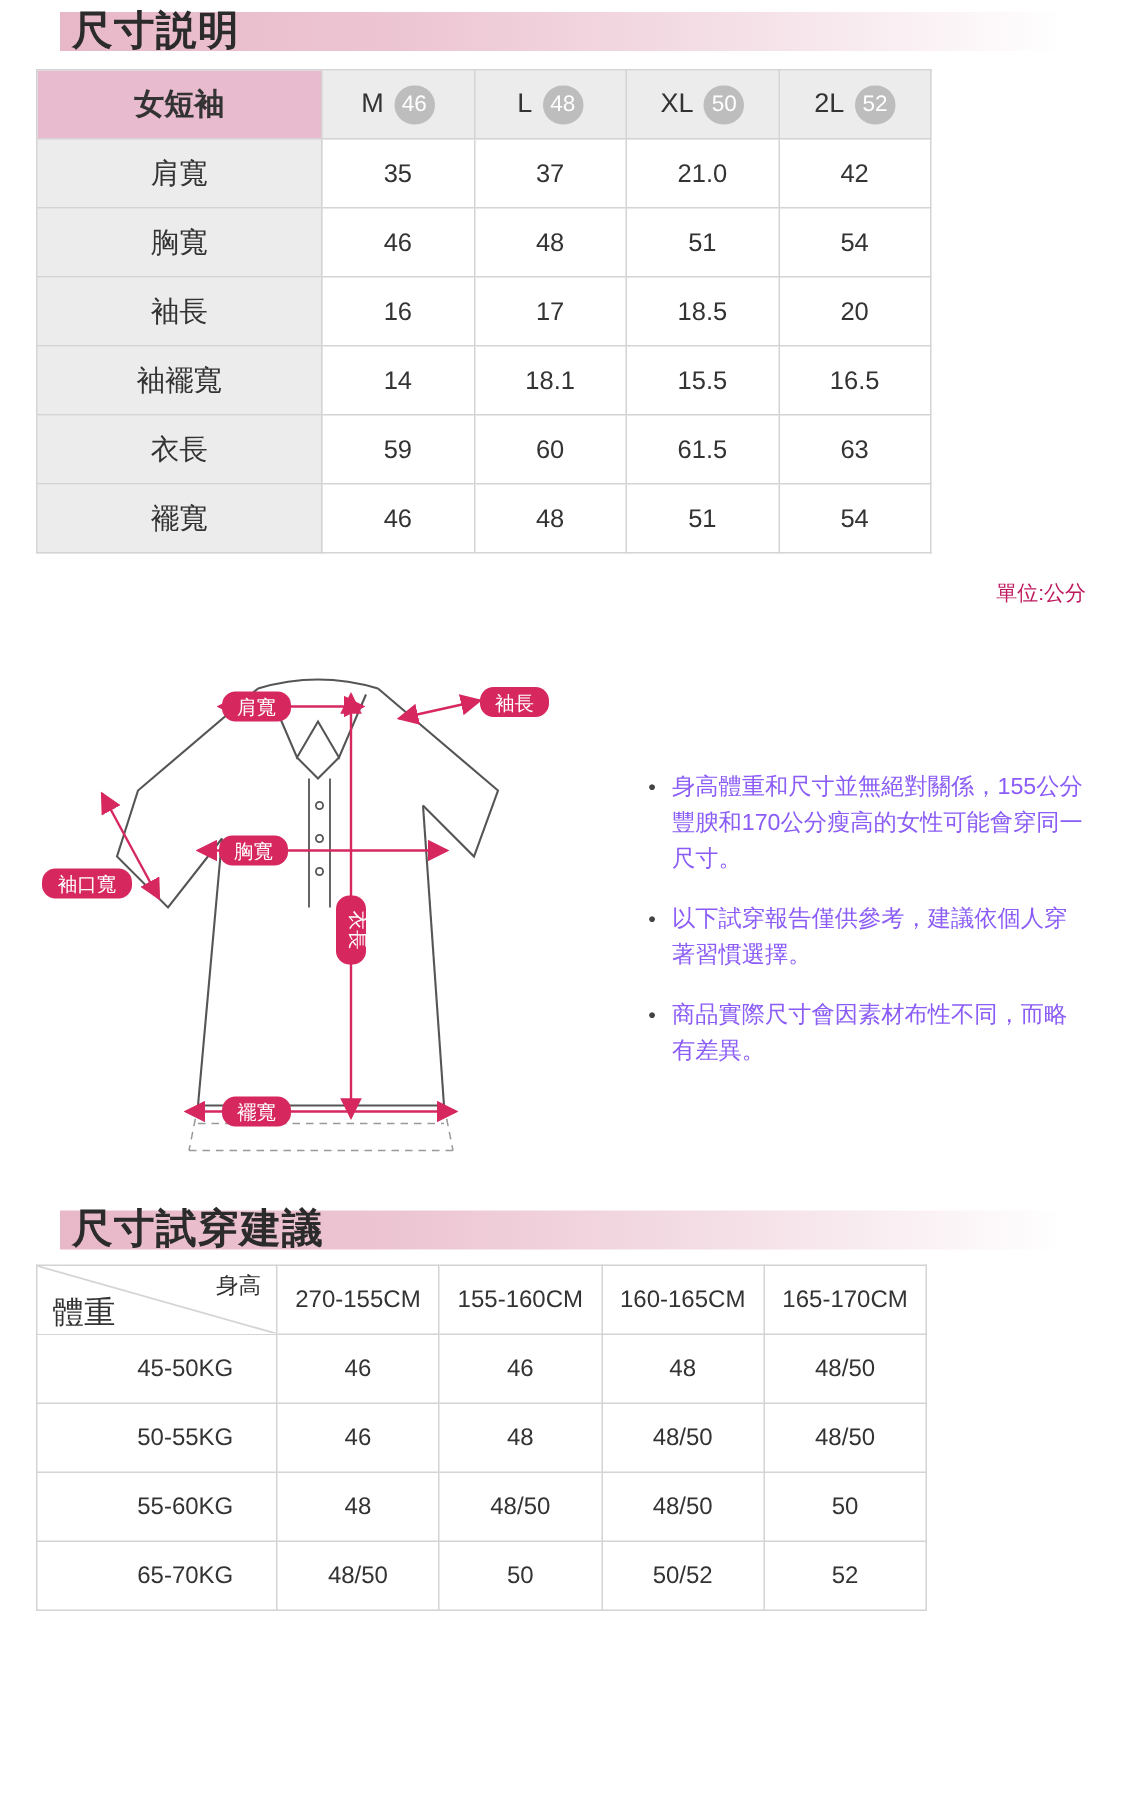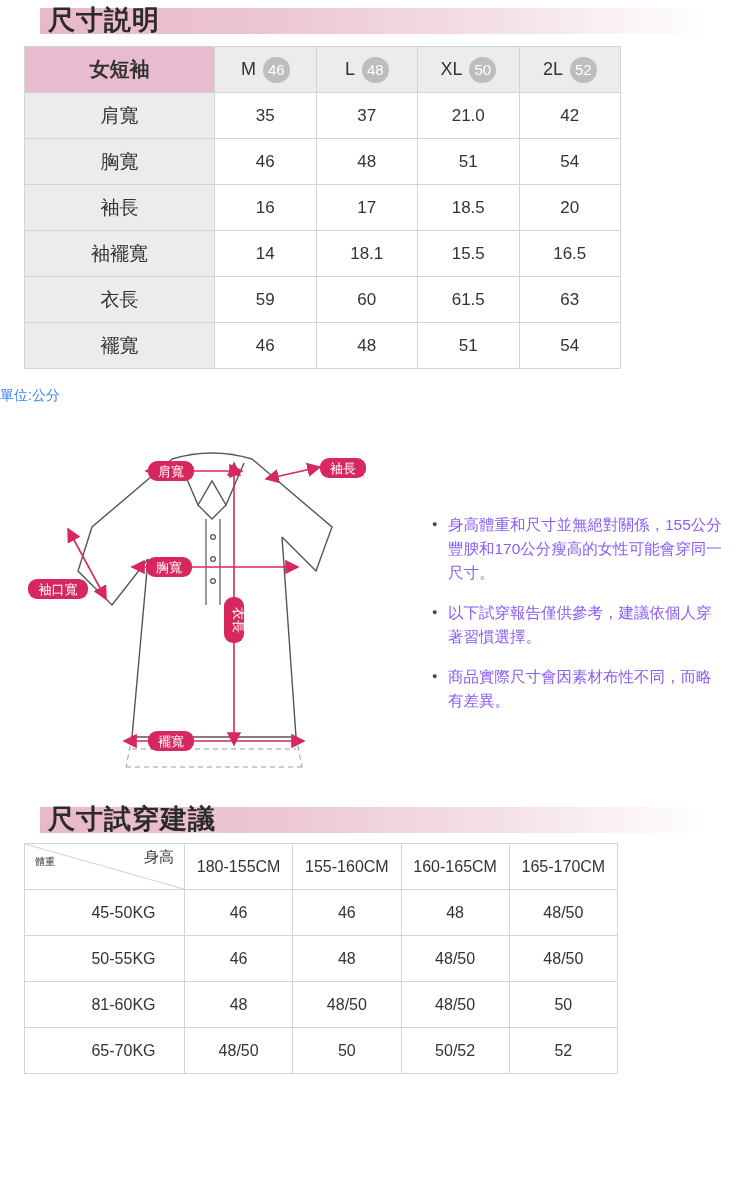--- a/index.html
+++ b/index.html
@@ -72,24 +72,24 @@
     margin-left: 7px;
     padding: 0 5px;
     vertical-align: middle;
   }
   table.size tbody th.rowlabel {
     background: #ececec;
     font-size: 19px;
     font-weight: normal;
   }
   .unit {
-    text-align: left;
+    text-align: right;
     margin: 6px 26px 0 0;
     font-size: 14px;
-    color: #3b82f6;
+    color: #be185d;
   }
 
   
   .diagram-wrap {
     position: relative;
     margin-top: 14px;
     height: 380px;
   }
   .diagram-svg { position: absolute; left: 20px; top: 0; }
   .notes {
@@ -130,22 +130,22 @@
     overflow: hidden;
   }
   table.fit thead th.corner .diag {
     position: absolute; left: 0; top: 0; width: 100%; height: 100%;
   }
   table.fit thead th.corner .h {
     position: absolute; right: 10px; top: 4px;
     font-size: 15px;
   }
   table.fit thead th.corner .w {
-    position: absolute; left: 10px; bottom: 20px;
-    font-size: 10px;
+    position: absolute; left: 10px; bottom: 0;
+    font-size: 21px;
   }
   table.fit thead th.hcol { font-size: 16px; background:#fff;}
   table.fit tbody th.rowlabel { font-size: 16px; font-weight: normal; background:#fff;padding-left:39px;}
 </style>
 </head>
 <body>
 
 <div class="page">
 
   <div class="section-head">
@@ -314,21 +314,21 @@
   <table class="fit">
     <thead>
       <tr>
         <th class="corner">
           <svg class="diag" viewBox="0 0 160 46" preserveAspectRatio="none">
             <line x1="0" y1="0" x2="160" y2="46" stroke="#d4d4d4" stroke-width="1.2"></line>
           </svg>
           <span class="h">身高</span>
           <span class="w">體重</span>
         </th>
-        <th class="hcol">180-155CM</th>
+        <th class="hcol">270-155CM</th>
         <th class="hcol">155-160CM</th>
         <th class="hcol">160-165CM</th>
         <th class="hcol">165-170CM</th>
       </tr>
     </thead>
     <tbody>
       <tr>
         <th class="rowlabel">45-50KG</th>
         <td>46</td>
         <td>46</td>
@@ -336,21 +336,21 @@
         <td>48/50</td>
       </tr>
       <tr>
         <th class="rowlabel">50-55KG</th>
         <td>46</td>
         <td>48</td>
         <td>48/50</td>
         <td>48/50</td>
       </tr>
       <tr>
-        <th class="rowlabel">81-60KG</th>
+        <th class="rowlabel">55-60KG</th>
         <td>48</td>
         <td>48/50</td>
         <td>48/50</td>
         <td>50</td>
       </tr>
       <tr>
         <th class="rowlabel">65-70KG</th>
         <td>48/50</td>
         <td>50</td>
         <td>50/52</td>

